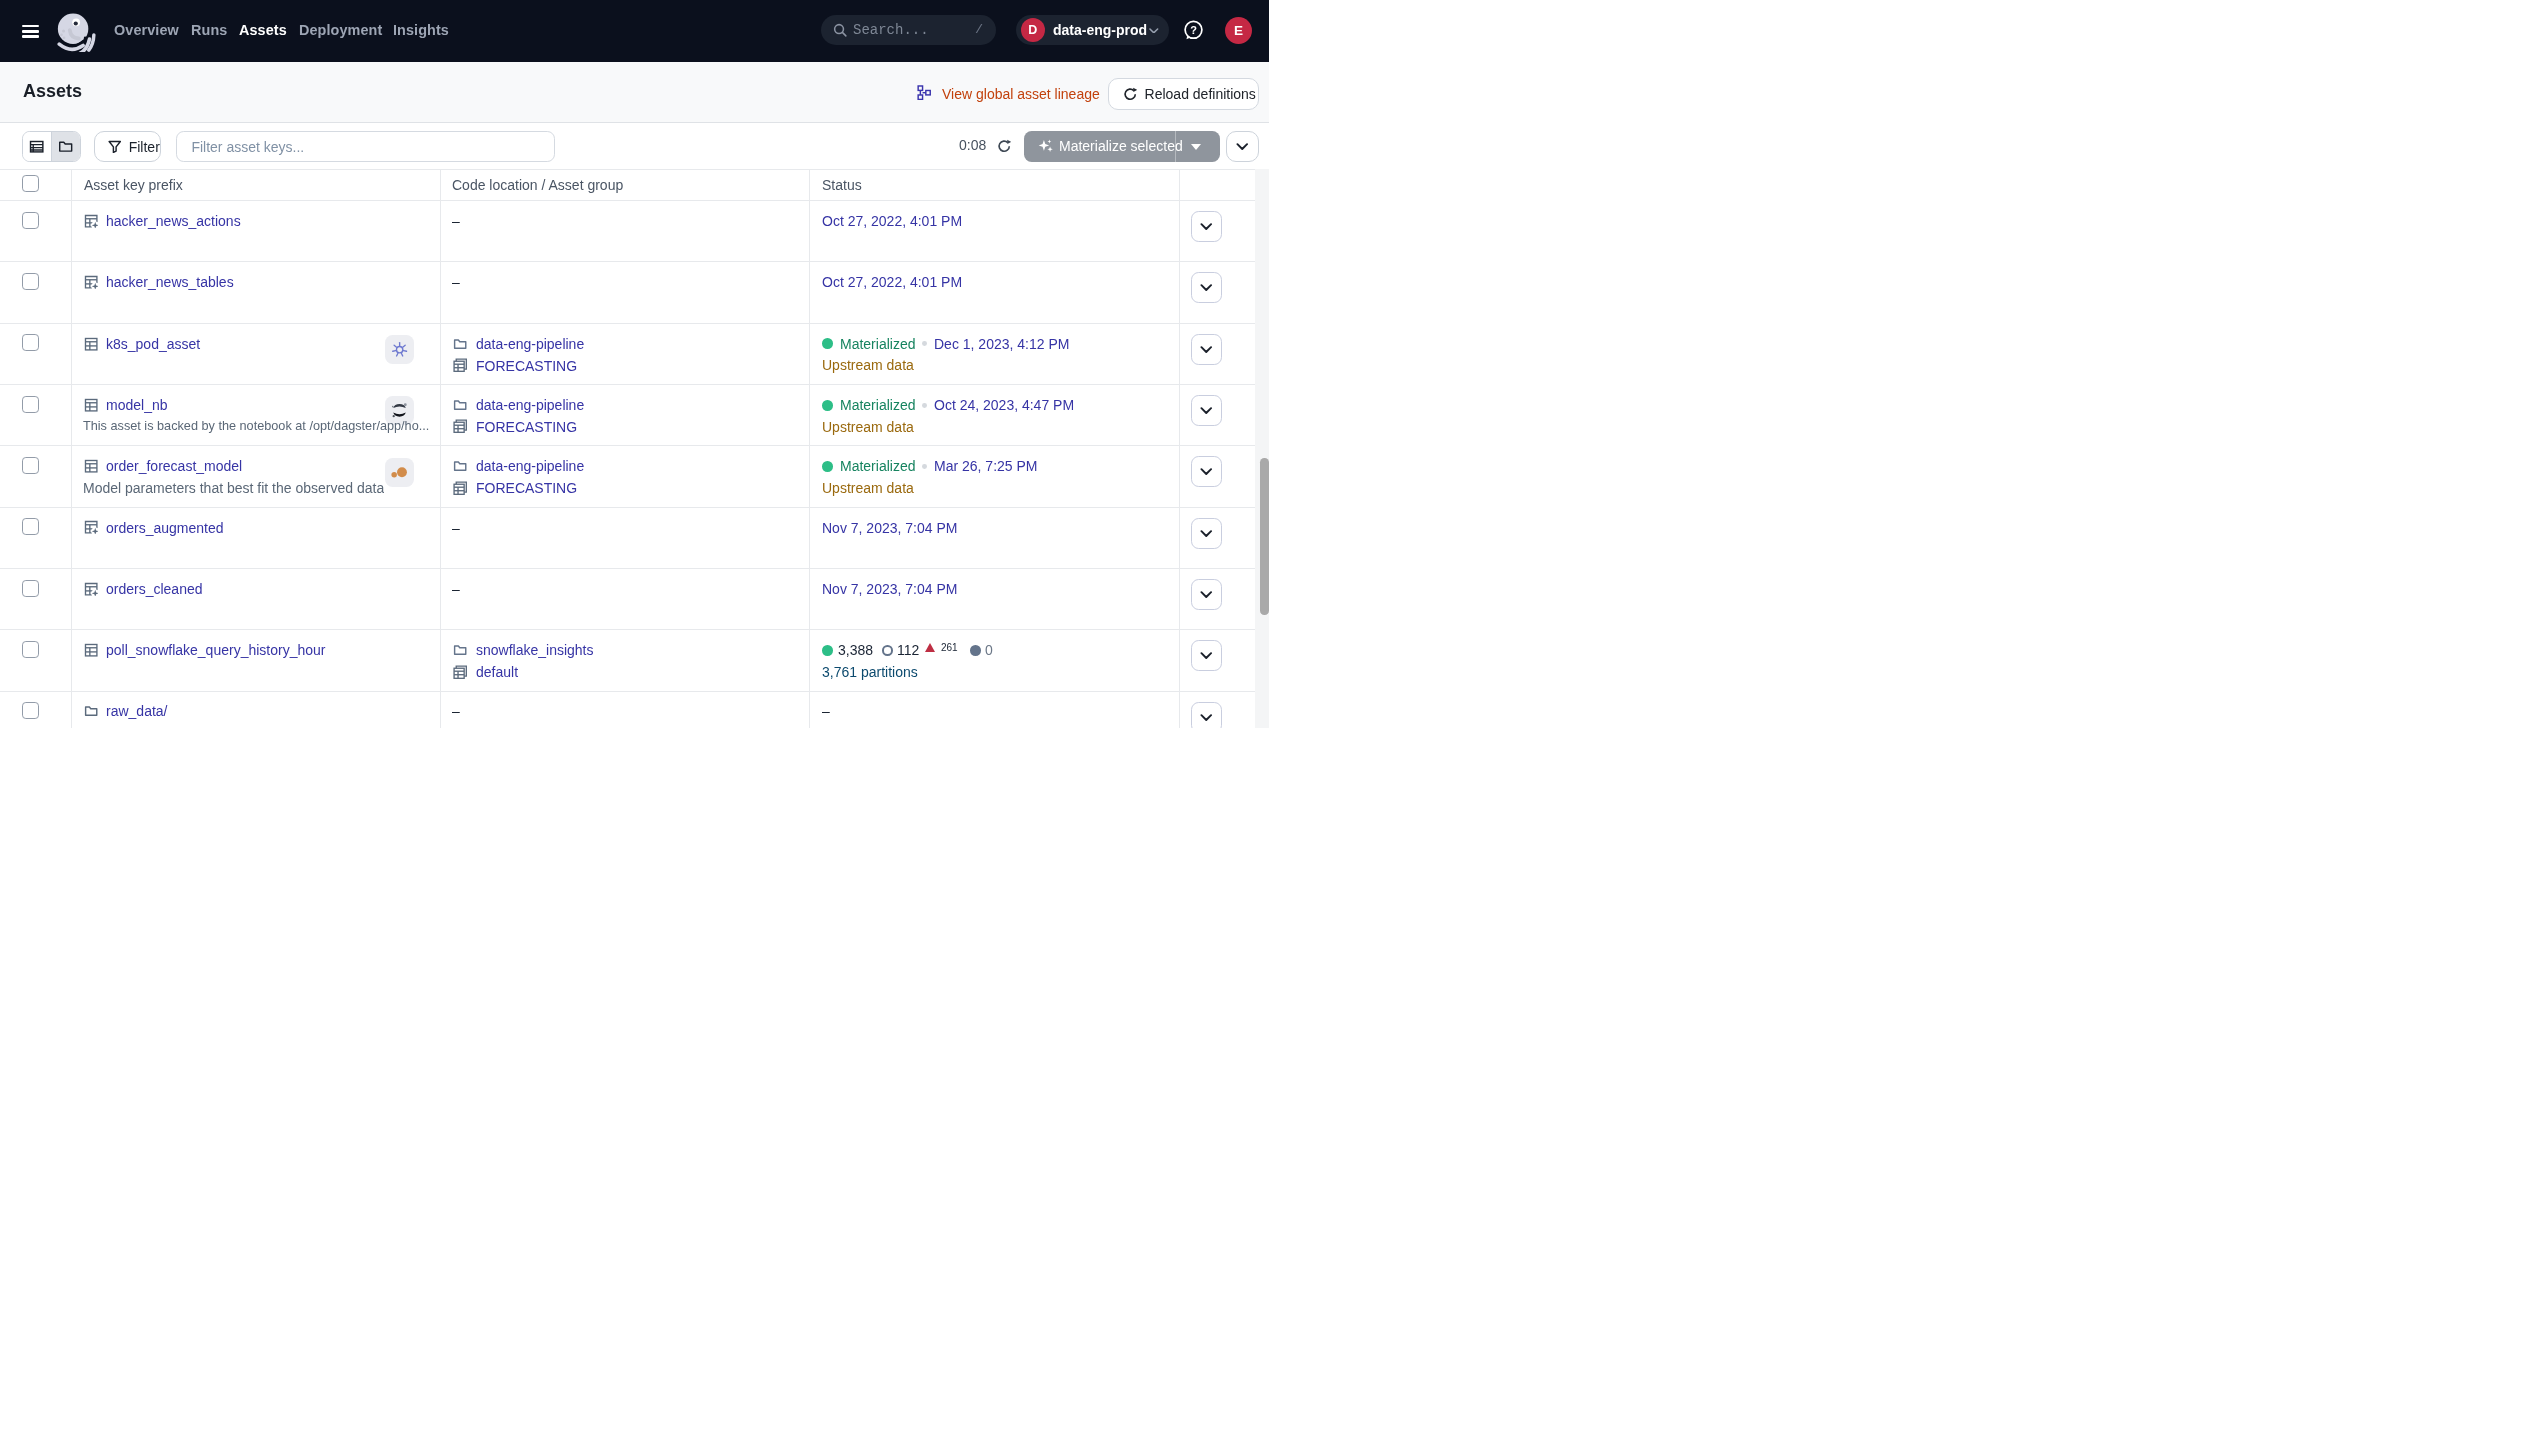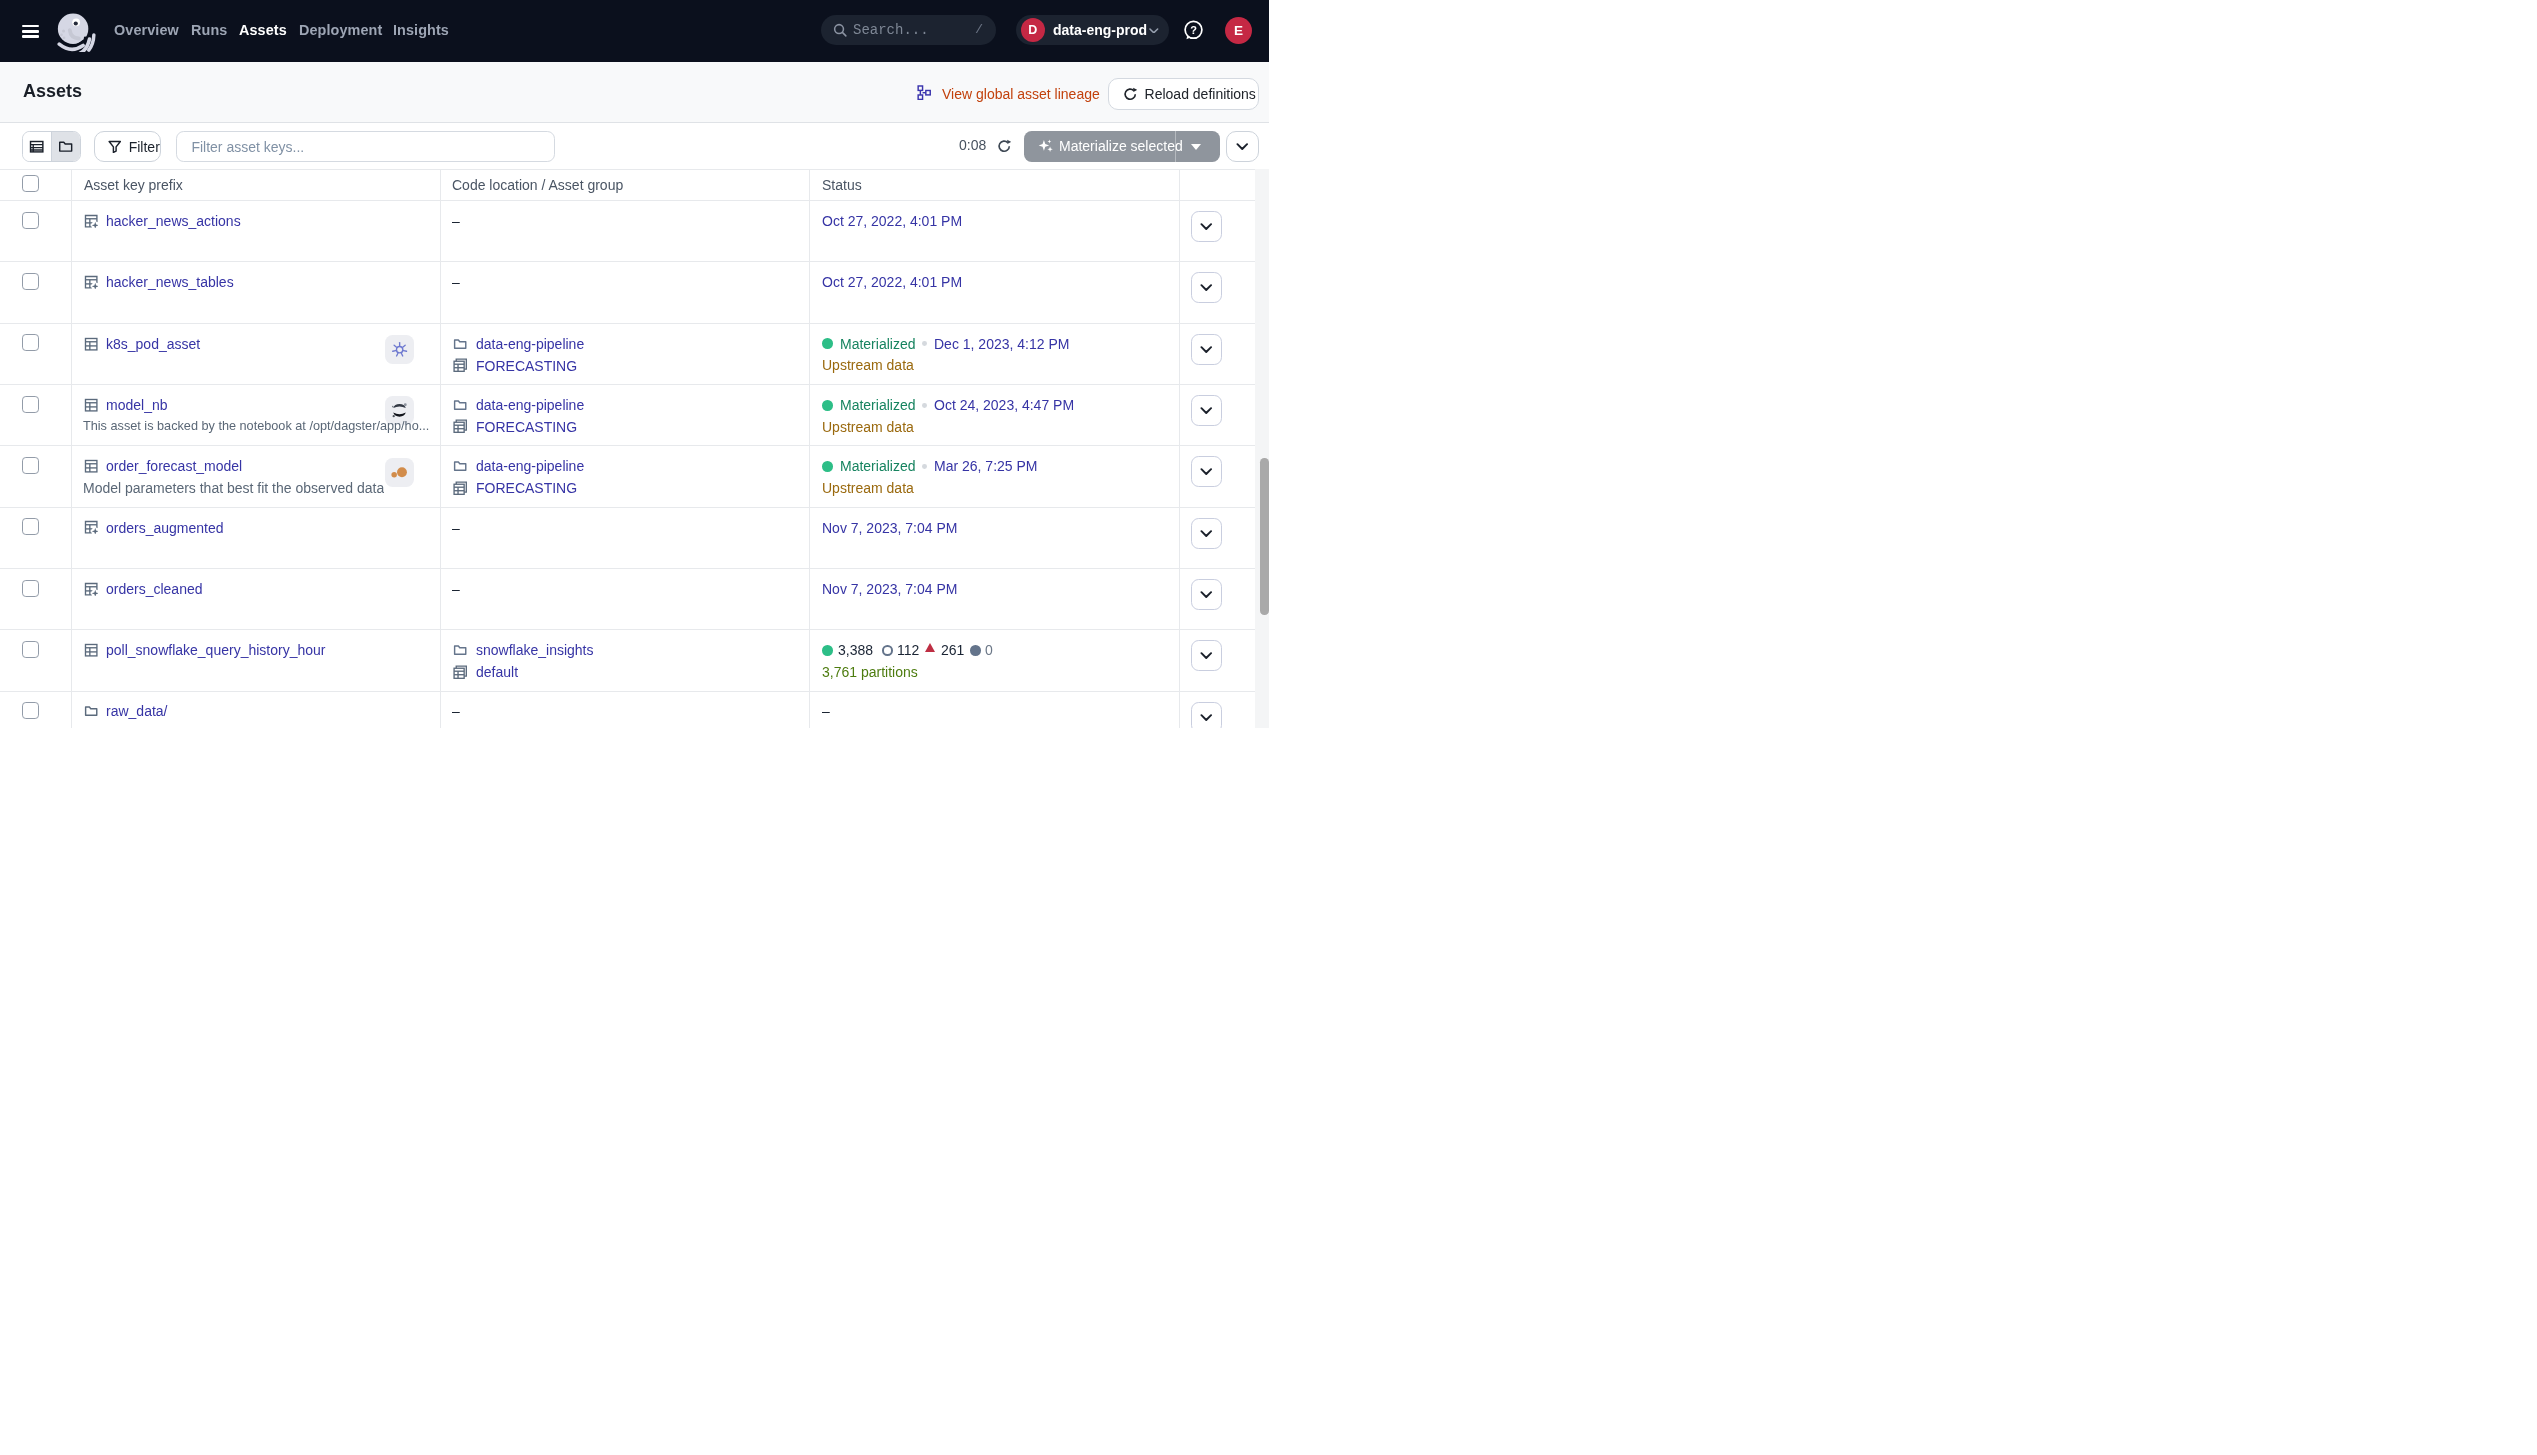--- a/index.html
+++ b/index.html
@@ -419,24 +419,24 @@
 <line x1="5.6" y1="6.9" x2="5.6" y2="14.8"></line>
 <line x1="1.2" y1="10.8" x2="12.4" y2="10.8"></line>
 </g>
 </svg>
       <div class="abs link" style="left:476px;top:664px">default</div>
       <div class="greendot" style="left:822px;top:645px"></div>
       <div class="abs" style="left:838px;top:642px;font-size:14px;color:#1A2434;">3,388</div>
       <div class="abs" style="left:882px;top:645px;width:10.6px;height:10.6px;border:2.4px solid #64748B;border-radius:50%;"></div>
       <div class="abs" style="left:897px;top:642px;font-size:14px;color:#1A2434;">112</div>
       <div class="abs" style="left:925px;top:643px;width:0;height:0;border-left:5.3px solid transparent;border-right:5.3px solid transparent;border-bottom:9px solid #BE2E43;"></div>
-      <div class="abs" style="left:941px;top:642px;font-size:14px;color:#1A2434;">261</div>
+      <div class="abs" style="left:941px;top:642px;font-size:10px;color:#1A2434;">261</div>
       <div class="abs" style="left:970px;top:645px;width:10.6px;height:10.6px;border-radius:50%;background:#64748B;"></div>
       <div class="abs" style="left:985px;top:642px;font-size:14px;color:#6B7787;">0</div>
-      <div class="abs" style="left:822px;top:664px;font-size:14px;color:#4d7c0f;text-align:right;">3,761 partitions</div>
+      <div class="abs" style="left:822px;top:664px;font-size:14px;color:#0c4a6e;text-align:right;">3,761 partitions</div>
 <div class="checkbox" style="left:21.6px;top:702px"></div>
       <svg class="abs" style="left:84px;top:704px" width="14.4" height="14.4" viewBox="0 0 16 16">
 <path d="M1.8 3.4 h4.2 l1.5 1.8 h6.7 v7.4 h-12.4 z" fill="none" stroke="#5B6A7C" stroke-width="1.6" stroke-linejoin="round"></path>
 </svg>
       <div class="abs link" style="left:106px;top:703px">raw_data/</div>
       <div class="rowbtn" style="top:702px">
         <svg width="12.5" height="7.7" viewBox="0 0 13 8">
           <path d="M1.5 1.2 L6.5 6.2 L11.5 1.2" stroke="#1B212B" stroke-width="2" fill="none" stroke-linecap="round" stroke-linejoin="round"></path>
         </svg>
       </div>

